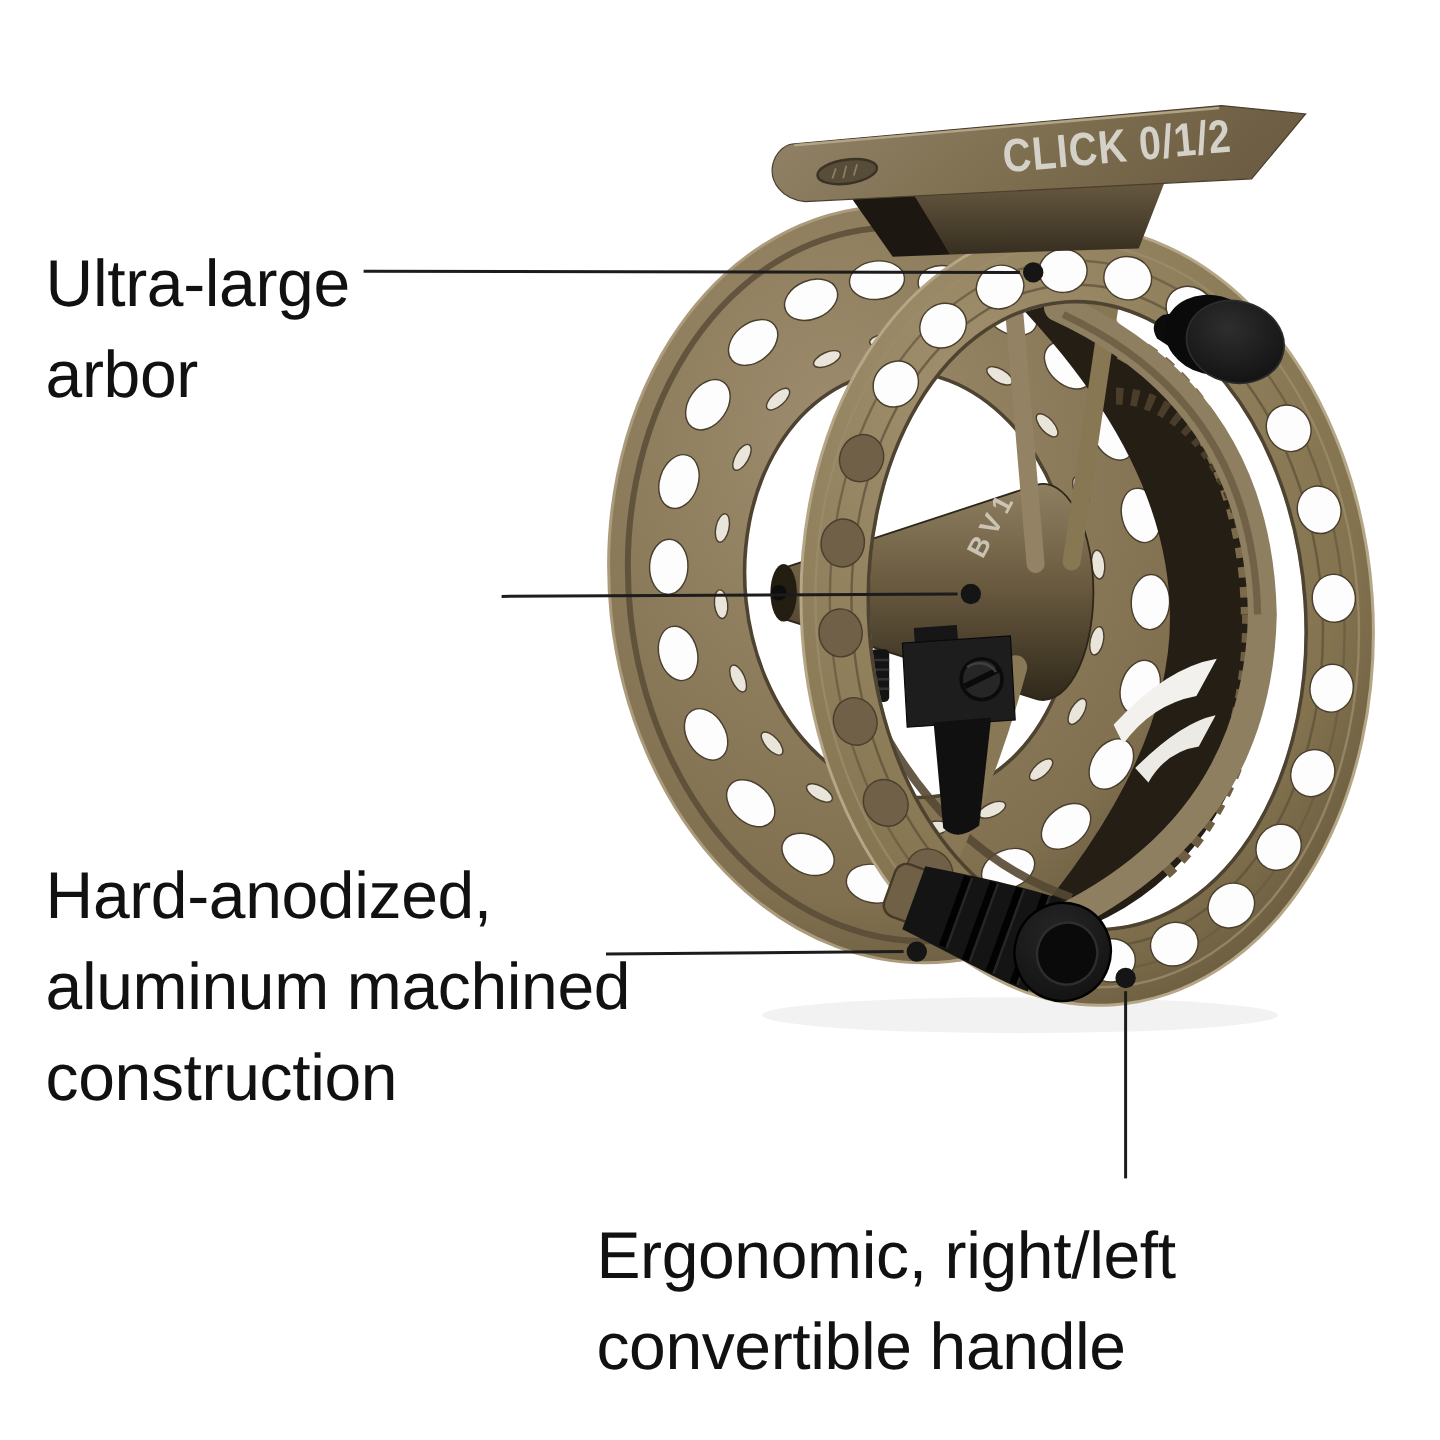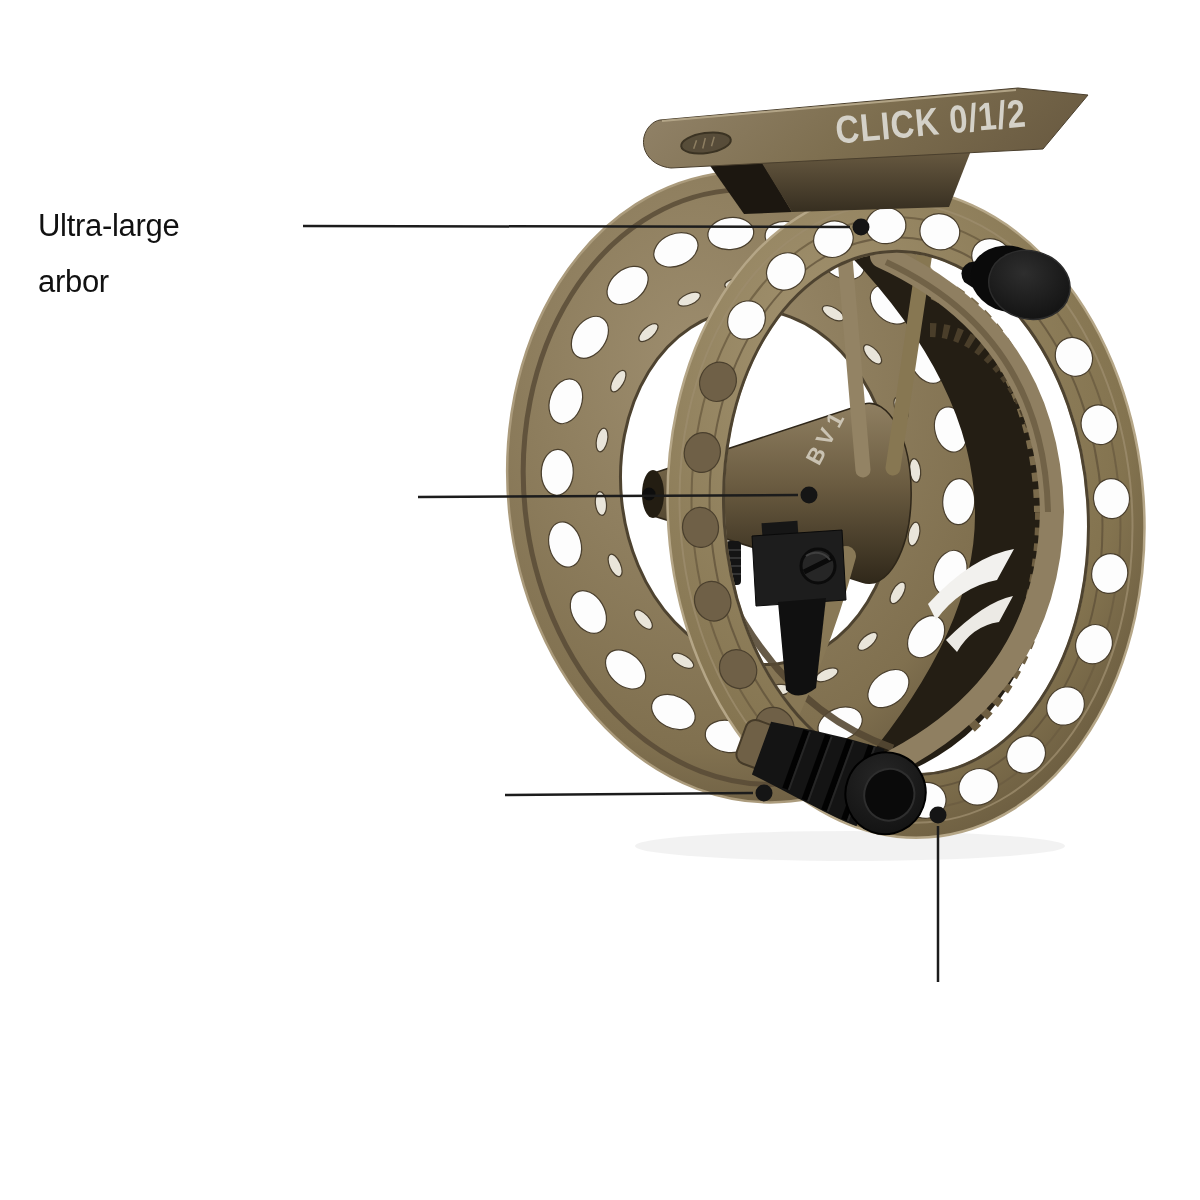--- a/index.html
+++ b/index.html
@@ -4,22 +4,22 @@
 <style>
   html,body{margin:0;padding:0;background:#fff;}
   .stage{
     position:relative;width:1200px;height:1200px;overflow:hidden;
     background:var(--background,#fff);
     font-family:"Liberation Sans",sans-serif;
   }
   .stage svg{position:absolute;left:0;top:0;}
   .callout-label{
     position:absolute;
-    font-size:31px;
-    line-height:56px;
+    font-size:55px;
+    line-height:76px;
     letter-spacing:-0.3px;
     color:var(--label-text,#111);
     white-space:pre-line;
   }
   .foot-etch{
     font-family:"Liberation Sans",sans-serif;
     font-weight:700;
     font-size:39px;
     letter-spacing:1px;
     fill:var(--etch-text,#d4d1c8);
@@ -242,13 +242,18 @@
     <line x1="938" y1="826" x2="938" y2="982"></line>
     <circle cx="861" cy="227" r="8.5" fill="var(--callout-dot,#151515)" stroke="none"></circle>
     <circle cx="809" cy="495" r="8.5" fill="var(--callout-dot,#151515)" stroke="none"></circle>
     <circle cx="764" cy="793" r="8.5" fill="var(--callout-dot,#151515)" stroke="none"></circle>
     <circle cx="938" cy="815" r="8.5" fill="var(--callout-dot,#151515)" stroke="none"></circle>
   </g>
 </svg>
 
   <div class="callout-label" style="left:38px;top:198px;">Ultra-large
 arbor</div>
+  <div class="callout-label" style="left:38px;top:708px;">Hard-anodized,
+aluminum machined
+construction</div>
+  <div class="callout-label" style="left:497px;top:1008px;">Ergonomic, right/left
+convertible handle</div>
 </div>
 
 </body></html>

